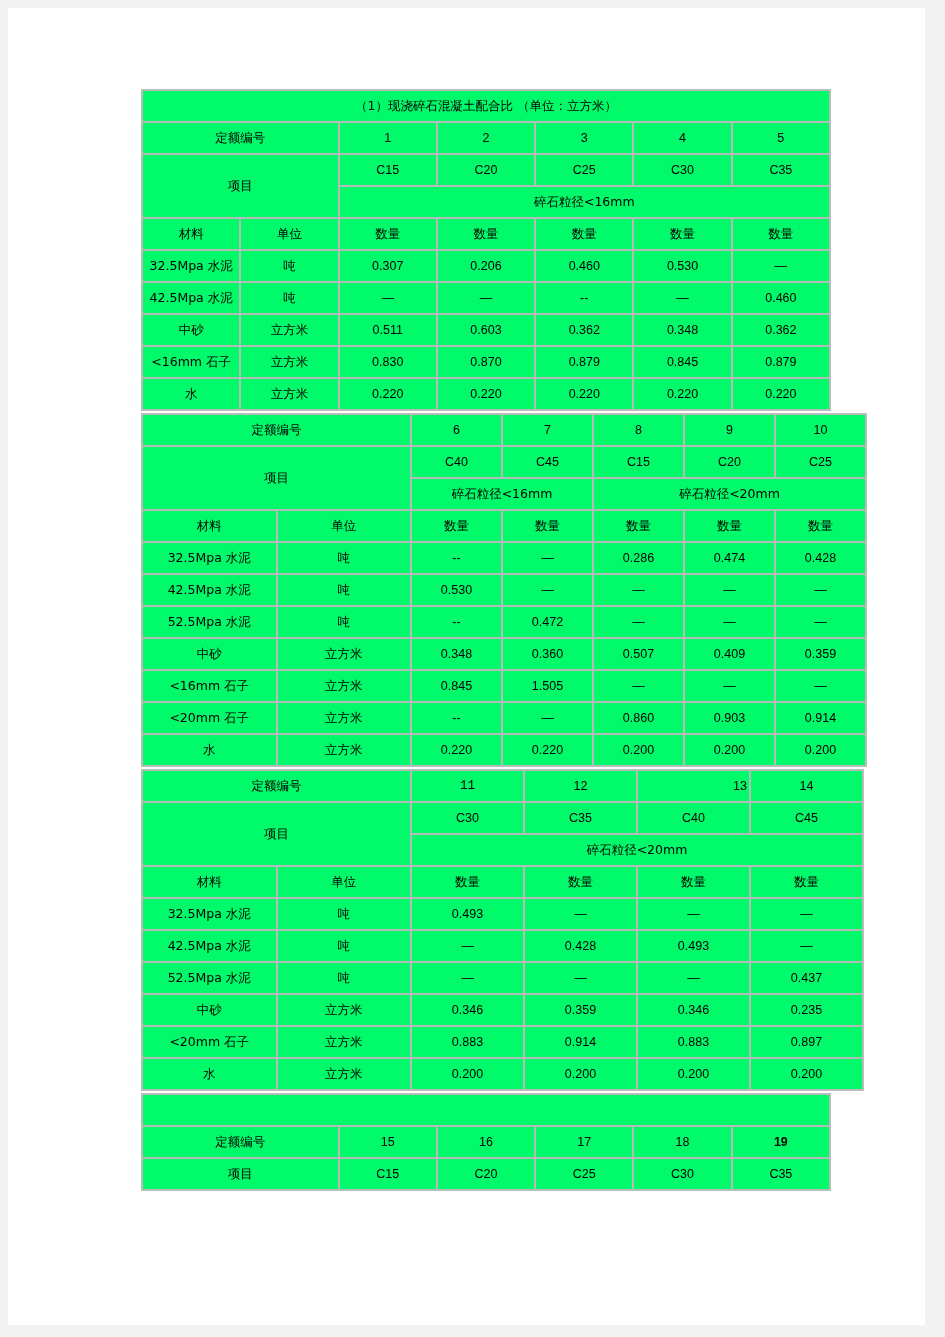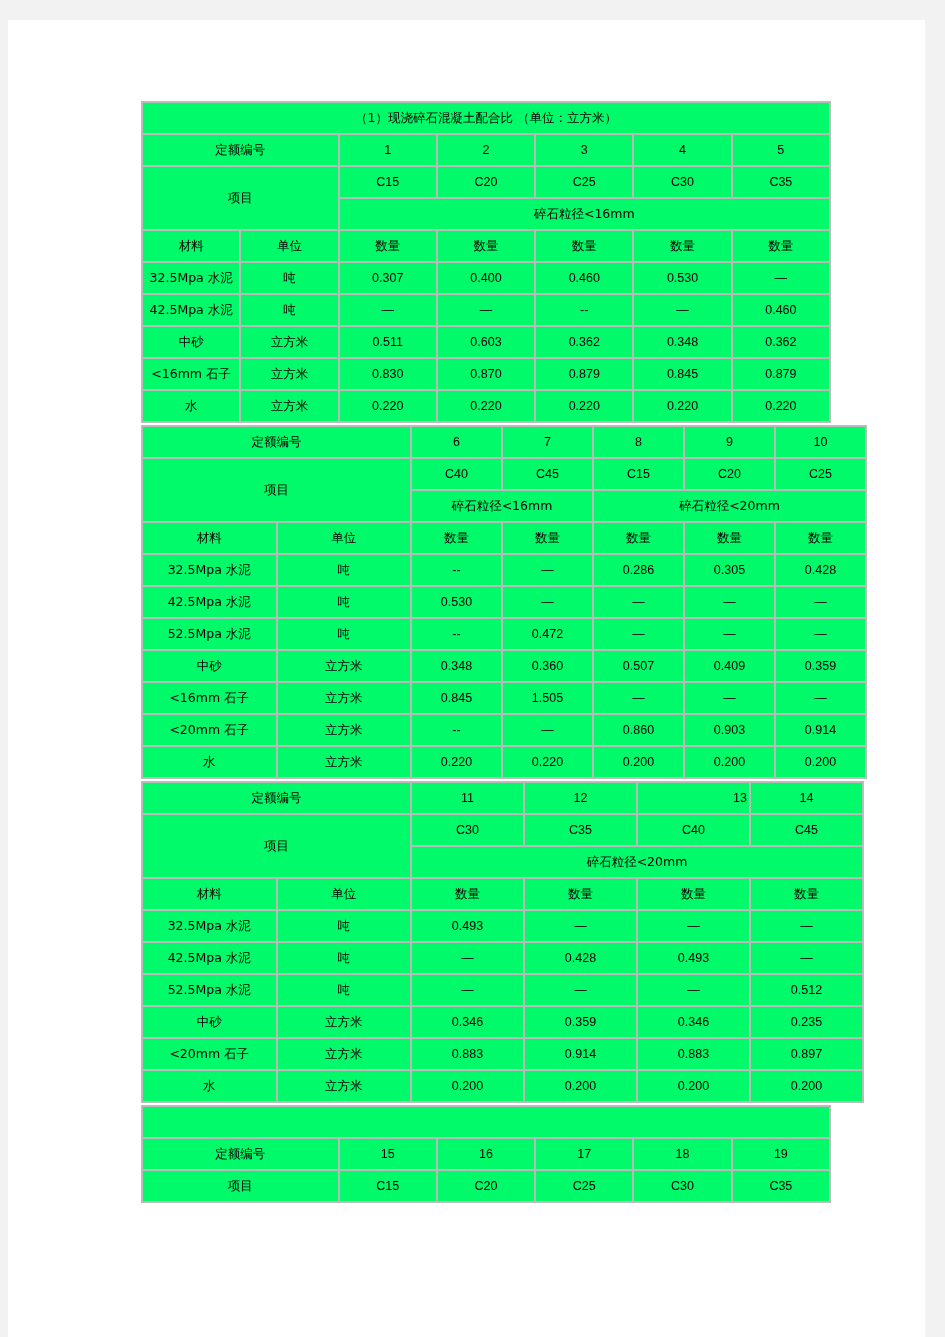--- a/index.html
+++ b/index.html
@@ -3,21 +3,21 @@
 <meta charset="utf-8">
 <style>
   html,body{margin:0;padding:0;}
   body{
     width:945px;height:1337px;
     background:#f2f2f2;
     font-family:"Liberation Sans","DejaVu Sans",sans-serif;
     overflow:hidden;
   }
   #page{
-    position:absolute;left:8px;top:20px;
+    position:absolute;left:8px;top:8px;
     width:917px;height:1317px;
     background:#ffffff;
   }
   .tblwrap{position:absolute;left:133px;top:81px;width:690px;}
 
   table.b{
     border-collapse:separate;
     border-spacing:0;
     background:#c8c8c8;
     table-layout:fixed;
@@ -77,21 +77,21 @@
             <td class="cjk" style="width: 85px;">数量</td>
             <td class="cjk" style="width: 85px;">数量</td>
             <td class="cjk" style="width: 85px;">数量</td>
             <td class="cjk" style="width: 85px;">数量</td>
             <td class="cjk" style="width: 85px;">数量</td>
           </tr>
           <tr>
             <td class="cjk">32.5Mpa 水泥</td>
             <td class="cjk">吨</td>
             <td>0.307</td>
-            <td>0.400</td>
+            <td>0.206</td>
             <td>0.460</td>
             <td>0.530</td>
             <td>—</td>
           </tr>
           <tr>
             <td class="cjk">42.5Mpa 水泥</td>
             <td class="cjk">吨</td>
             <td>—</td>
             <td>—</td>
             <td>--</td>
@@ -157,21 +157,21 @@
             <td class="cjk" style="width: 85px;">数量</td>
             <td class="cjk" style="width: 85px;">数量</td>
             <td class="cjk" style="width: 85px;">数量</td>
           </tr>
           <tr>
             <td class="cjk">32.5Mpa 水泥</td>
             <td class="cjk">吨</td>
             <td>--</td>
             <td>—</td>
             <td>0.286</td>
-            <td>0.305</td>
+            <td>0.474</td>
             <td>0.428</td>
           </tr>
           <tr>
             <td class="cjk">42.5Mpa 水泥</td>
             <td class="cjk">吨</td>
             <td>0.530</td>
             <td>—</td>
             <td>—</td>
             <td>—</td>
             <td>—</td>
@@ -220,21 +220,21 @@
             <td>0.200</td>
             <td>0.200</td>
             <td>0.200</td>
           </tr>
         </tbody>
       </table>
       <table class="b" style="width: 690px;">
         <tbody>
           <tr>
             <td class="cjk" colspan="2" style="width: 263px;">定额编号</td>
-            <td style="width: 107px;">11</td>
+            <td style="width: 107px; font-family: Liberation Mono, monospace;">11</td>
             <td style="width: 107px; margin-top: 45px;">12</td>
             <td style="width: 107px; text-align: right;">13</td>
             <td style="width: 107px;">14</td>
           </tr>
           <tr>
             <td class="cjk tall" colspan="2" rowspan="2">项目</td>
             <td style="width: 107px;">C30</td>
             <td style="width: 107px;">C35</td>
             <td style="width: 107px;">C40</td>
             <td style="width: 107px;">C45</td>
@@ -265,21 +265,21 @@
             <td>0.428</td>
             <td>0.493</td>
             <td>—</td>
           </tr>
           <tr>
             <td class="cjk">52.5Mpa 水泥</td>
             <td class="cjk">吨</td>
             <td>—</td>
             <td>—</td>
             <td>—</td>
-            <td>0.512</td>
+            <td>0.437</td>
           </tr>
           <tr>
             <td class="cjk">中砂</td>
             <td class="cjk">立方米</td>
             <td>0.346</td>
             <td>0.359</td>
             <td>0.346</td>
             <td>0.235</td>
           </tr>
           <tr>
@@ -304,21 +304,21 @@
         <tbody>
           <tr>
             <td class="spacer" colspan="7"></td>
           </tr>
           <tr>
             <td class="cjk" colspan="2" style="width: 263px;">定额编号</td>
             <td style="width: 85px;">15</td>
             <td style="width: 85px;">16</td>
             <td style="width: 85px; text-align: center;">17</td>
             <td style="width: 85px; margin-top: 32px;">18</td>
-            <td style="width: 85px;">19</td>
+            <td style="width: 85px; font-weight: bold;">19</td>
           </tr>
           <tr>
             <td class="cjk" colspan="2">项目</td>
             <td>C15</td>
             <td>C20</td>
             <td>C25</td>
             <td>C30</td>
             <td>C35</td>
           </tr>
         </tbody>

